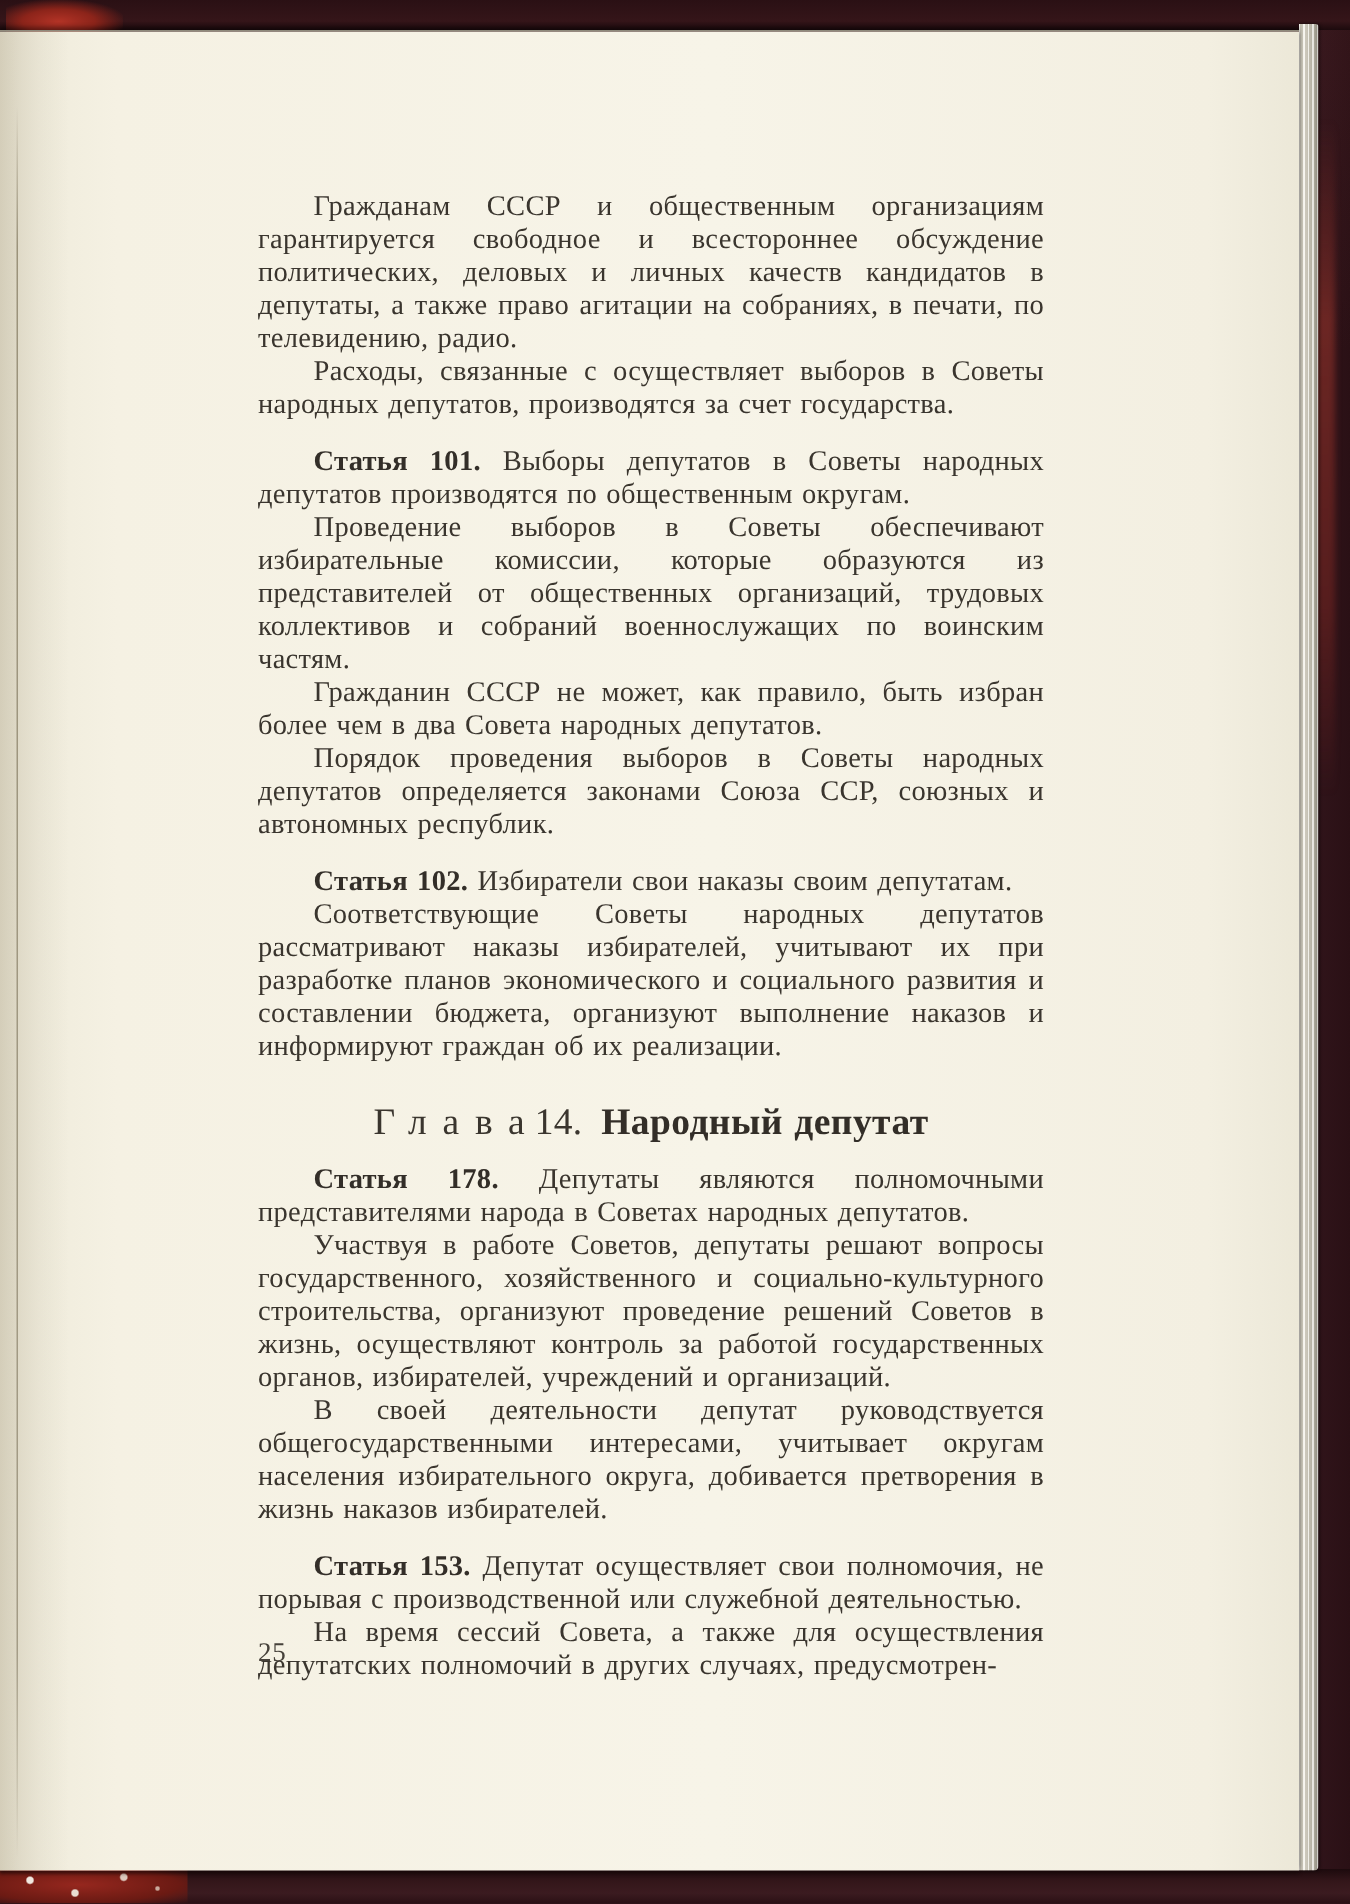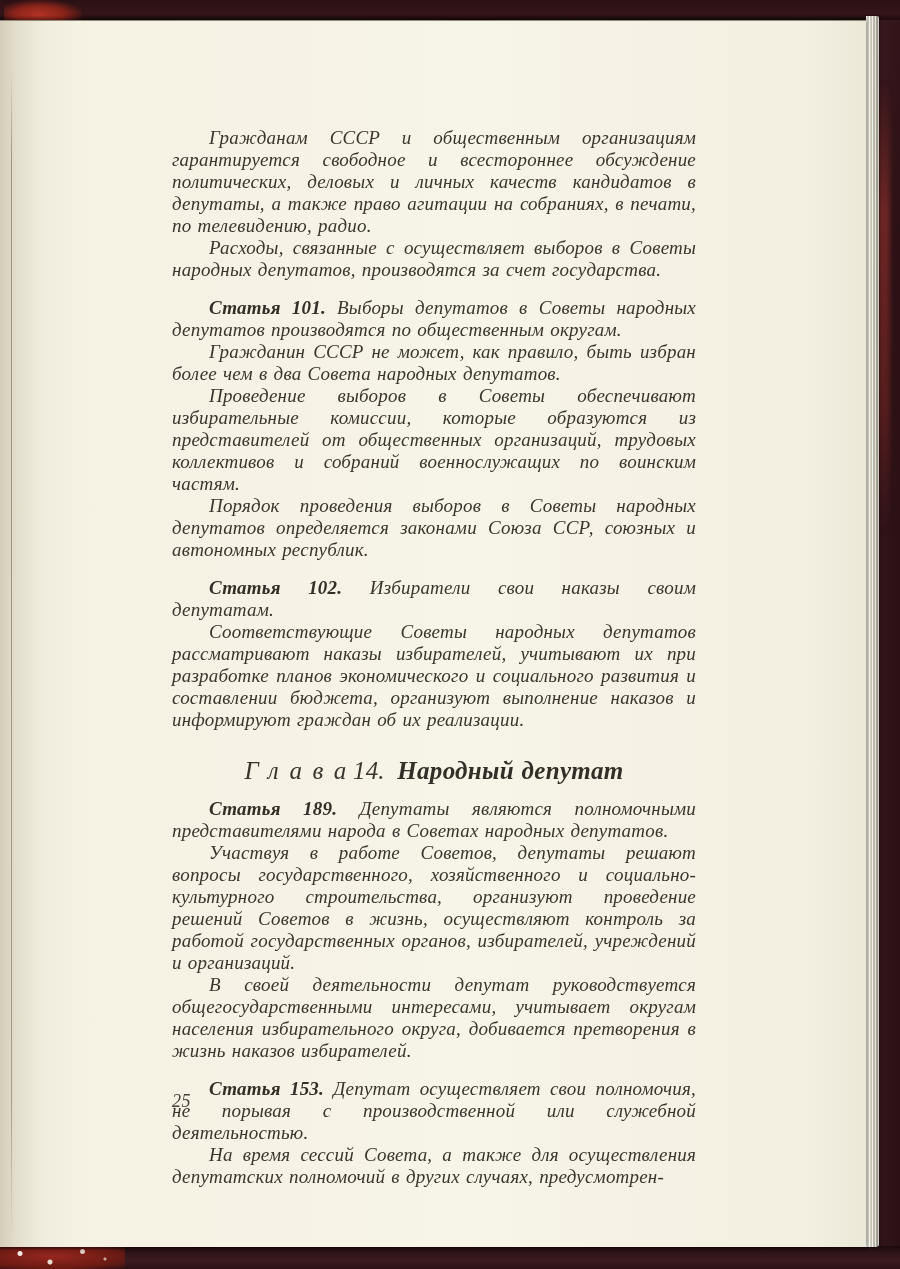--- a/index.html
+++ b/index.html
@@ -62,21 +62,20 @@
     border-radius:0 2px 3px 0;
     box-shadow:1px 0 2px rgba(0,0,0,0.45);
   }
   
   .page{
     position:absolute;left:0;top:20px;width:866px;height:1226px;
     background:
       linear-gradient(90deg,#e8e3d0 0%,#f0ecdc 3%,var(--paper) 9%,#f7f4e8 55%,#f3efe1 93%,#ece8d8 100%);
     border-top:1px solid #8f8a7c;
     box-shadow:0 -2px 3px rgba(0,0,0,0.35), 0 2px 2px rgba(20,8,8,0.55);
-    font-style:italic;
   }
   .gutter-shade{
     position:absolute;left:0;top:0;width:46px;height:100%;
     background:linear-gradient(90deg,rgba(120,108,82,0.18) 0%,rgba(120,108,82,0.10) 30%,rgba(120,108,82,0) 100%);
   }
   .gutter-line{
     position:absolute;left:11px;top:50px;width:1px;height:1168px;
     background:linear-gradient(180deg,rgba(110,100,72,0) 0%,rgba(110,100,72,0.6) 8%,rgba(105,95,70,0.5) 88%,rgba(110,100,72,0) 100%);
   }
   
@@ -120,30 +119,30 @@
 
 <div class="page">
   <div class="gutter-shade"></div>
   <div class="gutter-line"></div>
 
   <article class="text">
     <p>Гражданам СССР и общественным организациям гарантируется свободное и всестороннее обсуждение политических, деловых и личных качеств кандидатов в депутаты, а также право агитации на собраниях, в печати, по телевидению, радио.</p>
     <p>Расходы, связанные с осуществляет выборов в Советы народных депутатов, производятся за счет государства.</p>
 
     <p class="art"><strong>Статья 101.</strong> <span>Выборы депутатов в Советы народных депутатов производятся по общественным округам.</span></p>
+    <p>Проведение выборов в Советы обеспечивают избирательные комиссии, которые образуются из представителей от общественных организаций, трудовых коллективов и собраний военнослужащих по воинским частям.</p>
     <p>Гражданин СССР не может, как правило, быть избран более чем в два Совета народных депутатов.</p>
-    <p>Проведение выборов в Советы обеспечивают избирательные комиссии, которые образуются из представителей от общественных организаций, трудовых коллективов и собраний военнослужащих по воинским частям.</p>
     <p>Порядок проведения выборов в Советы народных депутатов определяется законами Союза ССР, союзных и автономных республик.</p>
 
     <p class="art"><strong>Статья 102.</strong> <span>Избиратели свои наказы своим депутатам.</span></p>
     <p>Соответствующие Советы народных депутатов рассматривают наказы избирателей, учитывают их при разработке планов экономического и социального развития и составлении бюджета, организуют выполнение наказов и информируют граждан об их реализации.</p>
 
     <h2 class="chapter"><span class="ch-word">Глава</span><span class="ch-num">14.</span><strong class="ch-title">Народный депутат</strong></h2>
 
-    <p class="art" style="margin-top:0;"><strong>Статья 189.</strong> <span>Депутаты являются полномочными представителями народа в Советах народных депутатов.</span></p>
+    <p class="art" style="margin-top:0;"><strong>Статья 178.</strong> <span>Депутаты являются полномочными представителями народа в Советах народных депутатов.</span></p>
     <p>Участвуя в работе Советов, депутаты решают вопросы государственного, хозяйственного и социально-культурного строительства, организуют проведение решений Советов в жизнь, осуществляют контроль за работой государственных органов, избирателей, учреждений и организаций.</p>
     <p>В своей деятельности депутат руководствуется общегосударственными интересами, учитывает округам населения избирательного округа, добивается претворения в жизнь наказов избирателей.</p>
 
     <p class="art"><strong>Статья 153.</strong> <span>Депутат осуществляет свои полномочия, не порывая с производственной или служебной деятельностью.</span></p>
     <p>На время сессий Совета, а также для осуществления депутатских полномочий в других случаях, предусмотрен-</p>
   </article>
 
   <div class="folio">25</div>
 </div>
 

